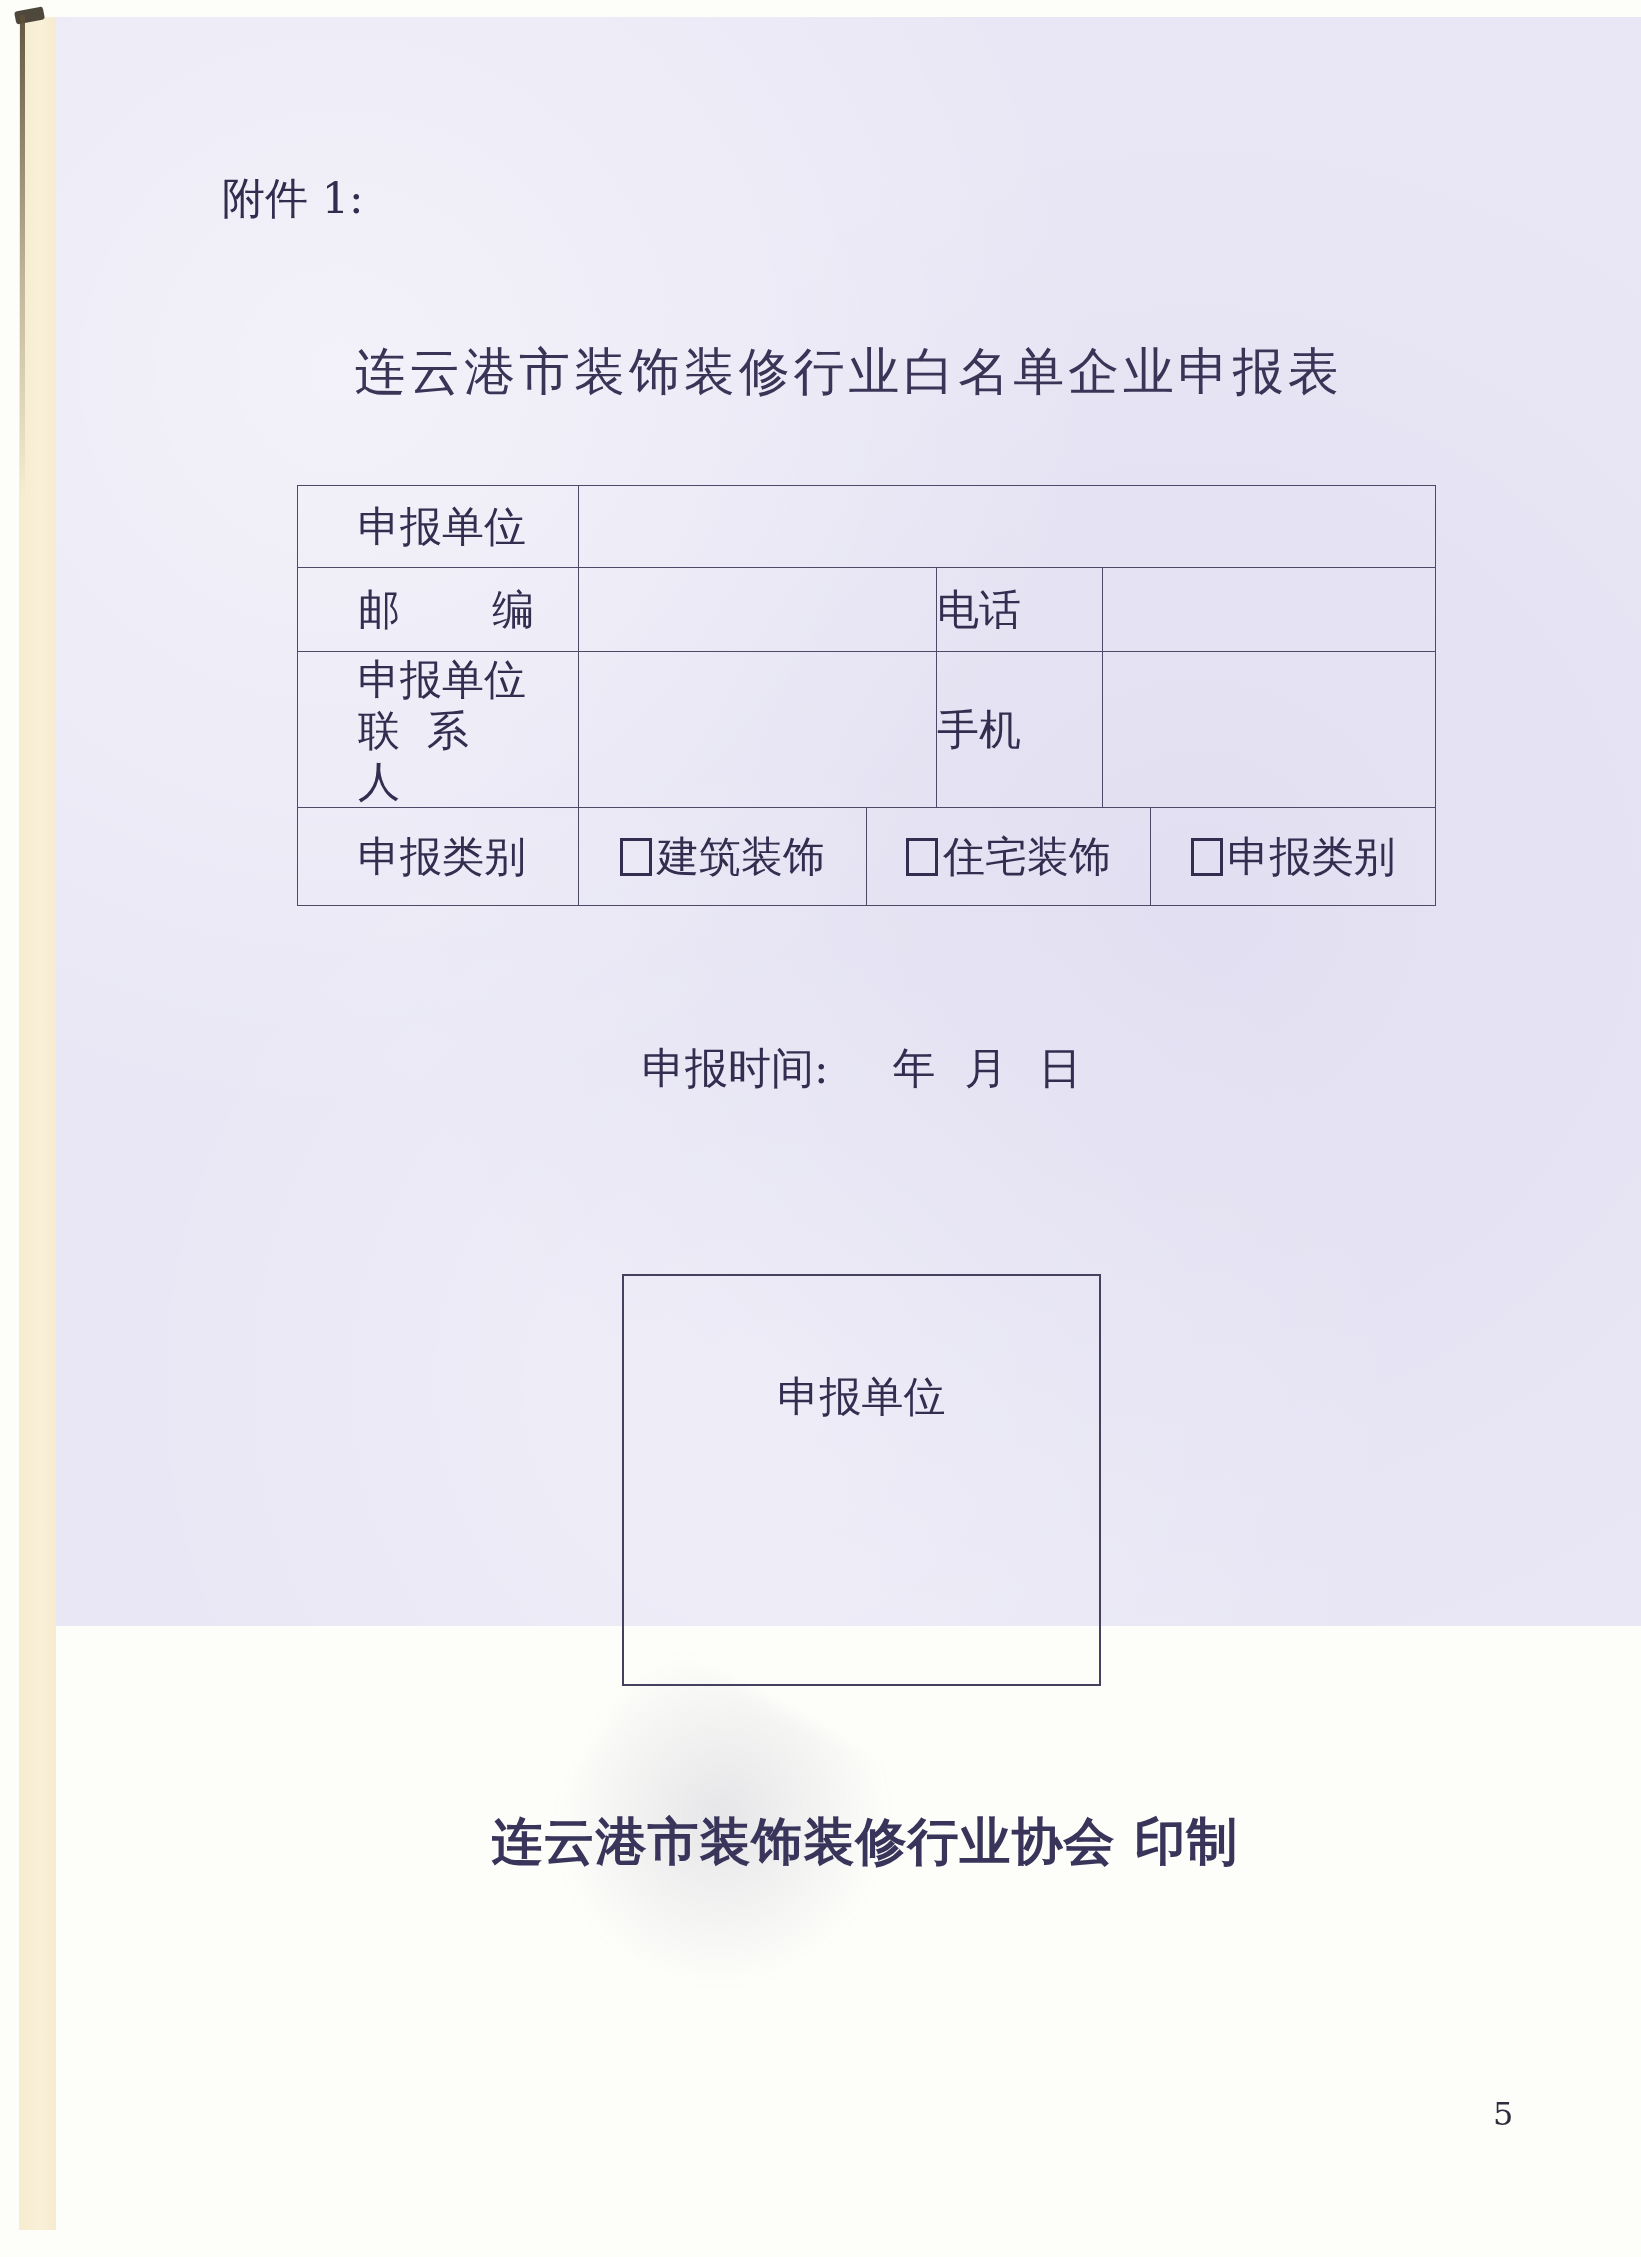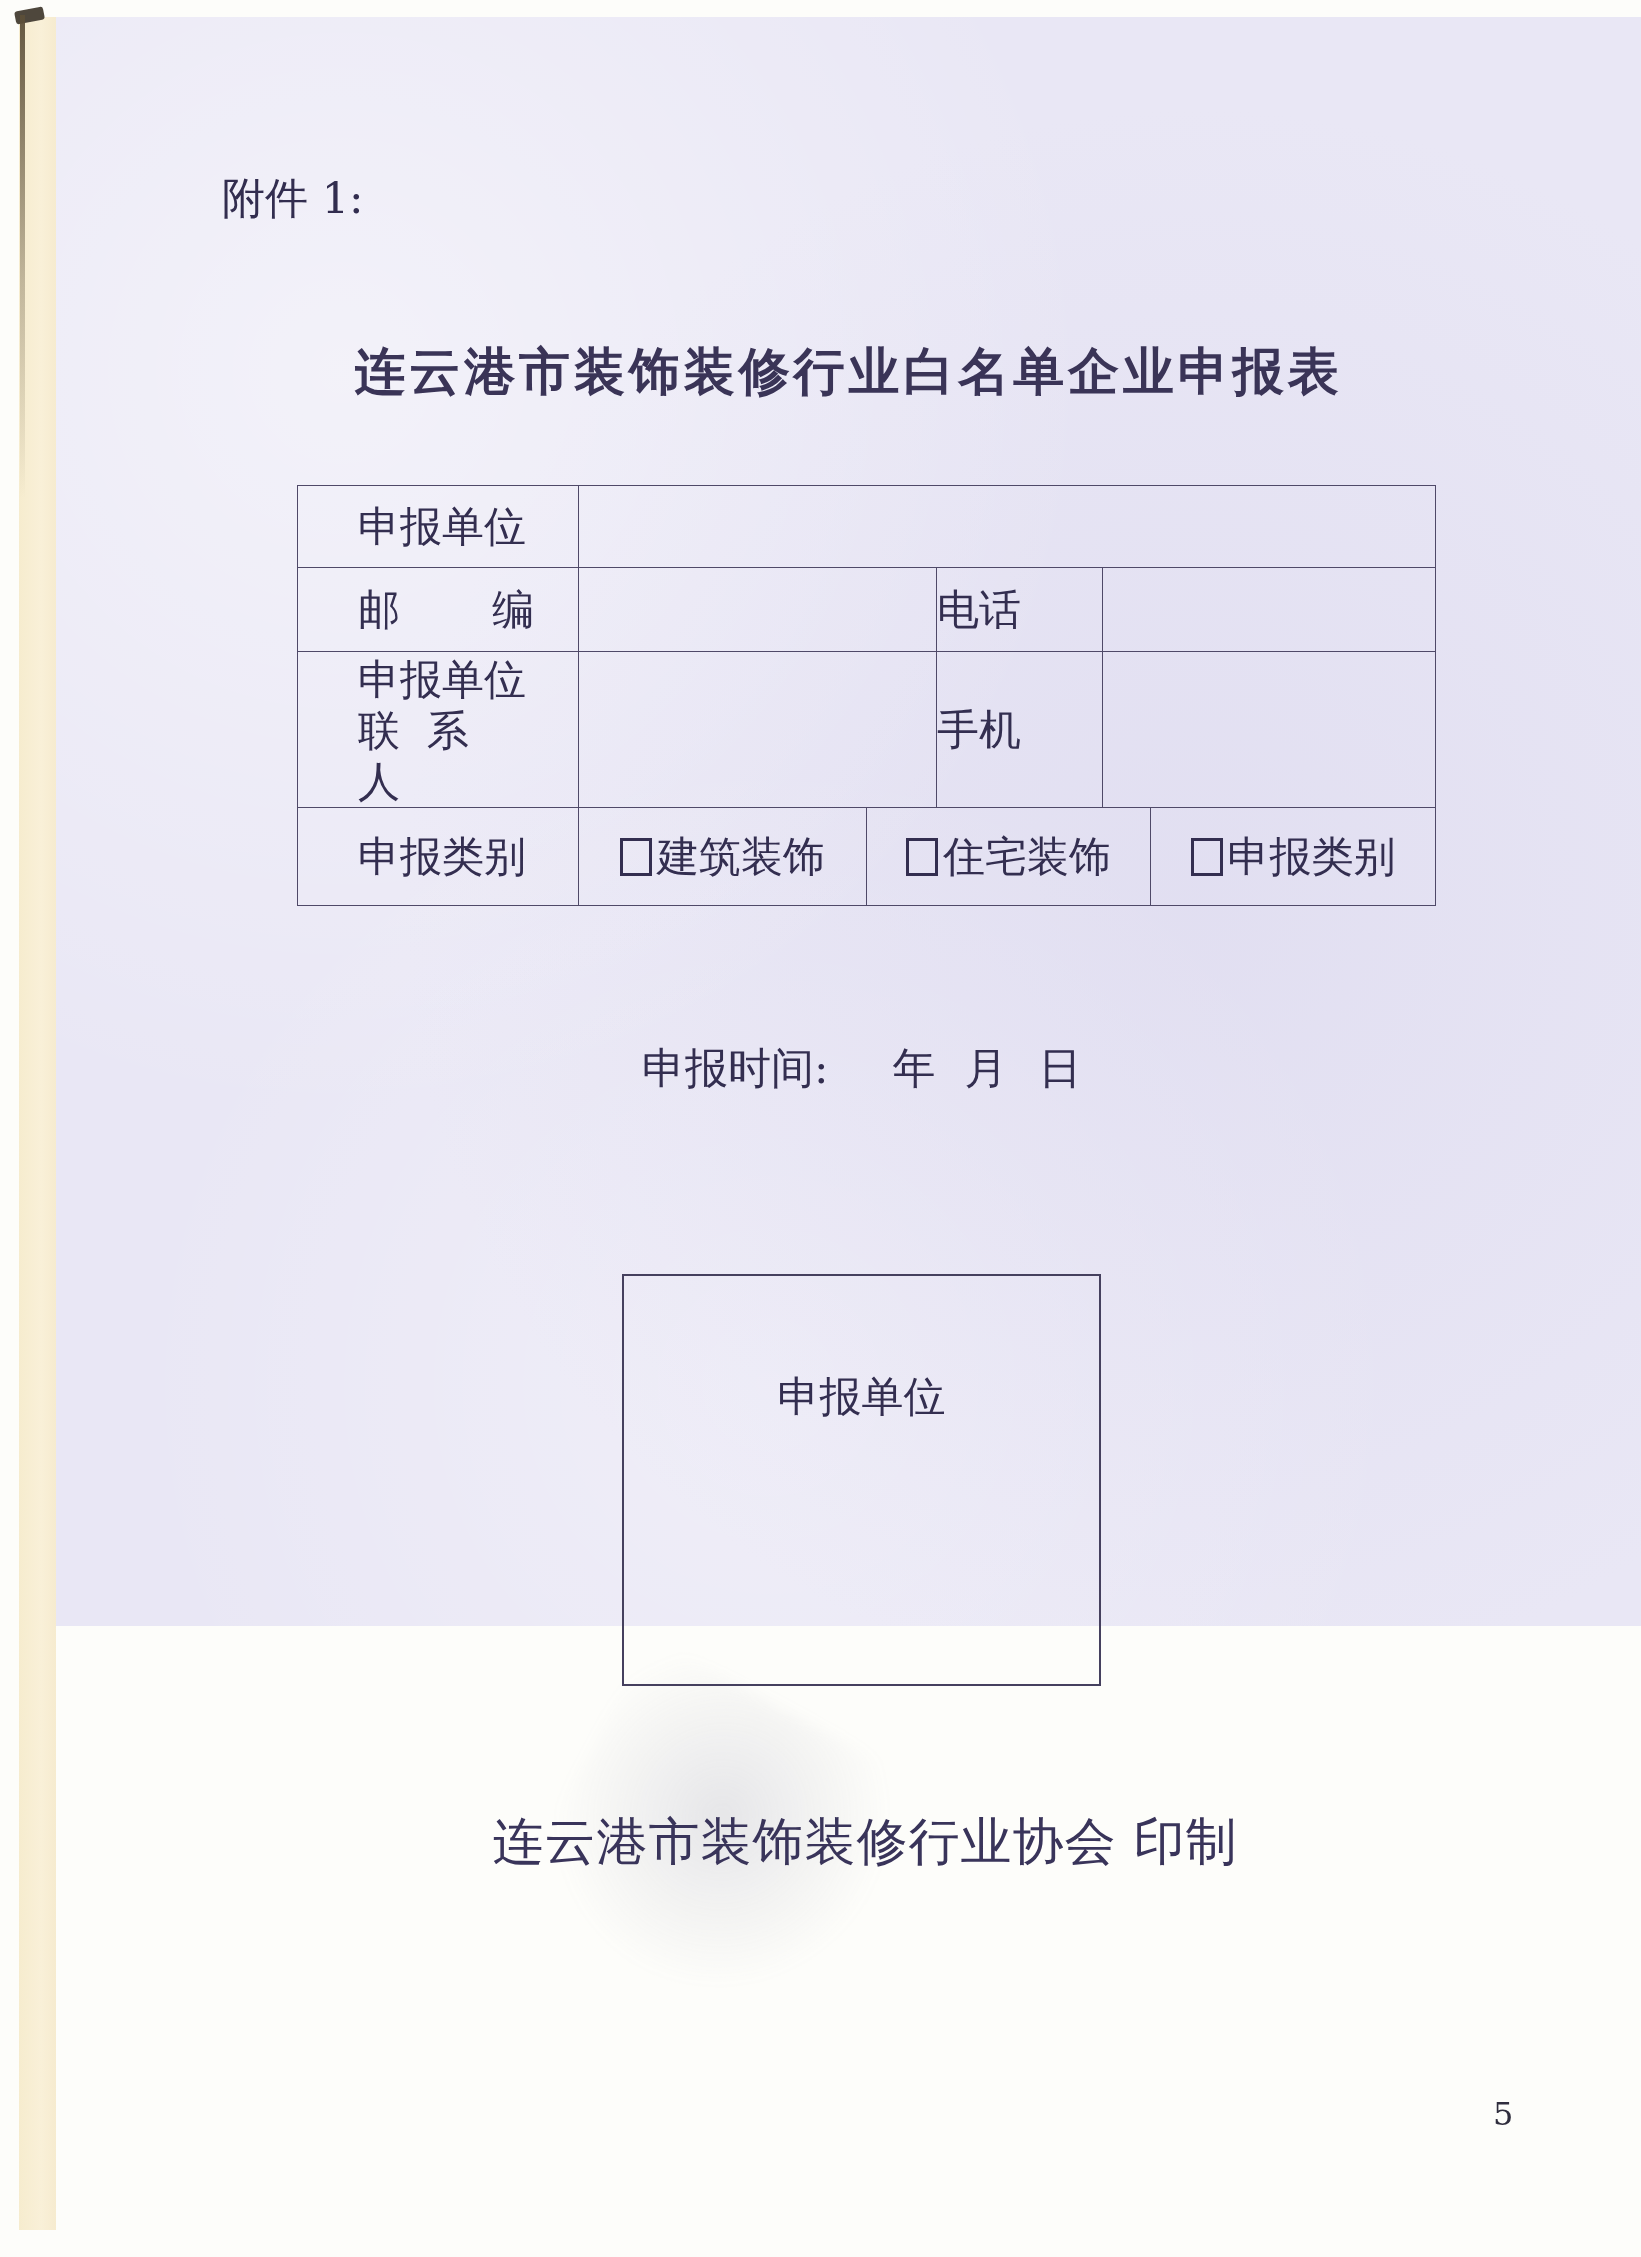--- a/index.html
+++ b/index.html
@@ -29,21 +29,21 @@
   .corner-mark{
     position:absolute;left:14.5px;top:8.7px;width:29px;height:12.6px;
     background:#4e473c;border-radius:2.9px;transform:rotate(-11deg);
   }
   .attachment{
     position:absolute;left:166px;top:153px;
     font-size:43px;color:#322d4f;white-space:pre;
   }
   .title{
     position:absolute;left:0;right:0;top:321px;margin:0;
-    text-align:center;font-weight:700;
+    text-align:center;font-weight:400;
     font-size:51px;letter-spacing:3.9px;color:#3a3457;white-space:pre;
   }
   table.form{
     position:absolute;left:241px;top:468px;
     border-collapse:collapse;table-layout:fixed;
   }
   table.form td{
     border:1.9px solid #4f4968;vertical-align:middle;padding:0;
     font-size:42px;color:#332e50;
   }
@@ -67,21 +67,21 @@
   .seal-box{
     position:absolute;left:566px;top:1257px;width:479px;height:412px;
     border:2.9px solid #45405e;box-sizing:border-box;
     text-align:center;font-size:42px;color:#332e50;
   }
   .seal-box .s1{margin-top:93px;}
   .seal-box .s2{margin-top:37px;}
   .footer-line{
     position:absolute;left:0;right:0;top:1791px;
     text-align:center;text-indent:33px;
-    font-size:51px;letter-spacing:1px;color:#39345a;white-space:pre;
+    font-size:51px;letter-spacing:1px;color:#39345a;white-space:pre;font-weight:bold;
   }
   .page-number{
     position:absolute;left:1437px;top:2078px;
     font-size:32px;color:#2f2d3d;
   }
   .smudge{
     position:absolute;left:502px;top:1680px;width:328px;height:309px;
     background:radial-gradient(ellipse at 45% 40%, rgba(138,138,160,0.20), rgba(138,138,160,0) 65%);
     filter:blur(6.8px);transform:rotate(28deg);
   }

